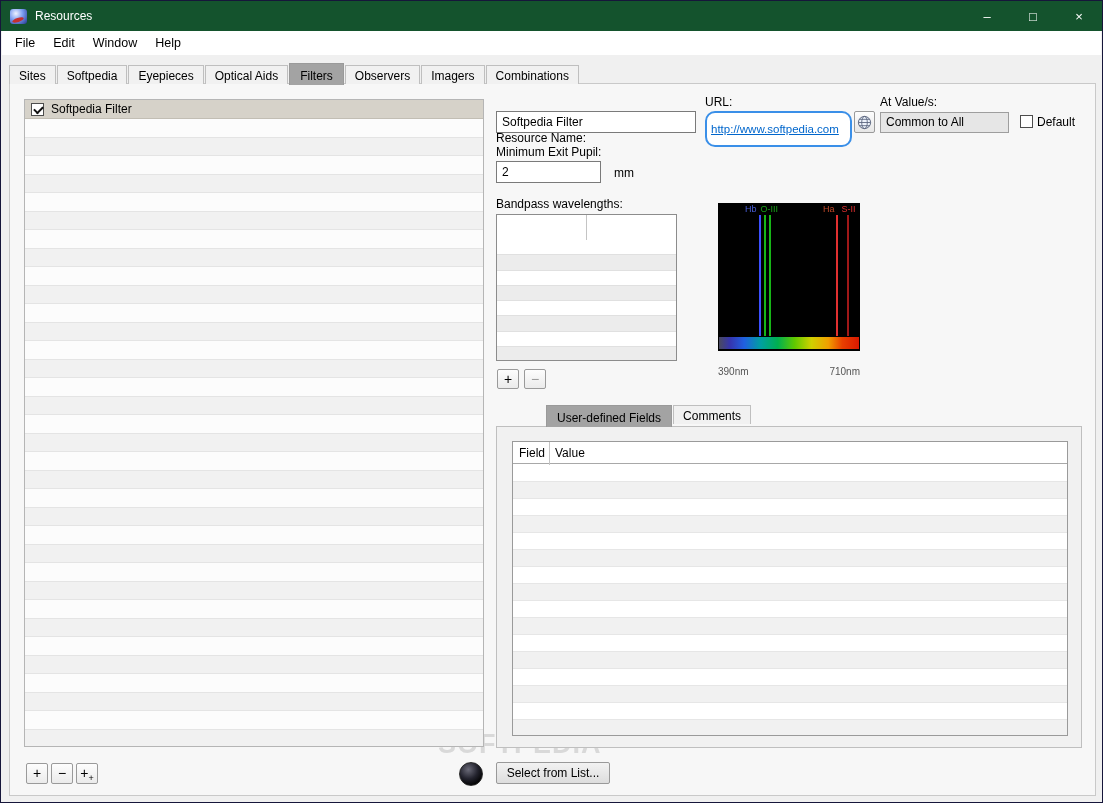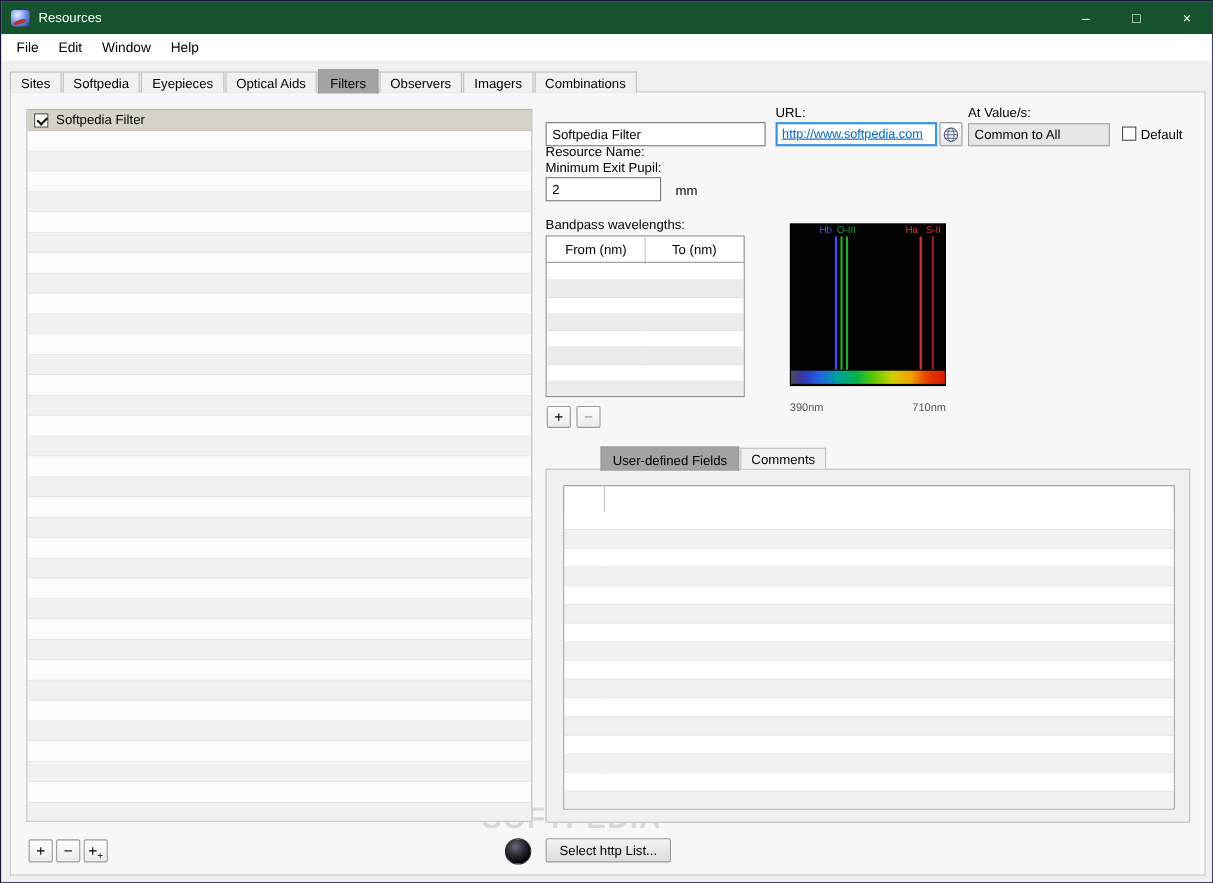--- a/index.html
+++ b/index.html
@@ -59,21 +59,21 @@
   .bp-rows .srow { height:15.25px; border-bottom:1px solid #e0e0e0; }
   .bp-rows .srow:nth-child(odd){ background:#fff; } .bp-rows .srow:nth-child(even){ background:#ececec; }
   
   .spectrum { position:absolute; left:708px; top:119px; width:142px; height:148px; background:#000; overflow:hidden;text-decoration:underline; }
   .spec-line { position:absolute; top:12px; bottom:15px; width:2px; }
   .spec-label { position:absolute; top:1px; font-size:9px; }
   .spec-grad { position:absolute; left:1px; right:1px; bottom:2px; height:12px;
     background:linear-gradient(to right,#4a4a5e 0%,#3535b0 8%,#2060e0 18%,#00a0a0 30%,#00b050 42%,#60c800 54%,#d0d000 66%,#f0a000 78%,#e84000 88%,#d81800 100%); }
   .wave-labels { position:absolute; left:708px; top:282px; width:142px; display:flex; justify-content:space-between; font-size:10px; color:#555; }
   
-  .detail-tabs { position:absolute; left:488px; top:321px; height:22px; display:flex; align-items:center; z-index:2;padding-left:48px; }
+  .detail-tabs { position:absolute; left:488px; top:321px; height:22px; display:flex; align-items:flex-start; z-index:2;padding-left:48px; }
   .detail-panel { position:absolute; left:486px; top:342px; width:586px; height:322px; background:#f1f1f1; border:1px solid #bfbfbf; }
   .fields-table { position:absolute; left:15px; top:14px; width:556px; height:295px; background:#fff; border:1px solid #9a9a9a; }
   .ft-head { height:22px; border-bottom:1px solid #a8a8a8; position:relative; }
   .ft-field { position:absolute; left:6px; top:4px; font-size:12px; }
   .ft-value { position:absolute; left:42px; top:4px; font-size:12px; }
   .ft-rows { position:absolute; left:0; right:0; top:23px; bottom:0; overflow:hidden; }
   .ft-rows .srow { height:17px; border-bottom:1px solid #e6e6e6; }
   .ft-rows .srow:nth-child(odd){ background:#fff; } .ft-rows .srow:nth-child(even){ background:#f1f1f1; }
   
   .push-btn { position:absolute; left:486px; top:678px; width:114px; height:22px; background:linear-gradient(#f2f2f2,#ddd); border:1px solid #999; font-size:12px; text-align:center; padding-top:3px; border-radius:2px; }
@@ -167,21 +167,21 @@
   <div class="tool-btn" style="left:66px; top:679px;"><span>+</span><span class="sub-plus">+</span></div>
 
   <div class="sphere-btn"></div>
 
   <div class="lbl" style="left:486px; top:11px;margin-top:36px;">Resource Name:</div>
   <div class="inp" style="left:486px; top:27px; width:200px; height:22px;">
       <span>Softpedia Filter</span>
     </div>
 
   <div class="lbl" style="left:695px; top:11px;">URL:</div>
-  <div class="inp url" style="left:695px; top:27px; width:147px; height:22px;">
+  <div class="inp url" style="left:695px; top:27px; width:147px; height:36px;border-radius:10px;">
       <span class="link">http://www.softpedia.com</span>
     </div>
   <div class="globe-btn">
     <svg width="15" height="15" viewBox="0 0 16 16">
       <circle cx="8" cy="8" r="6.5" fill="#eef3fb" stroke="#55607a" stroke-width="1"></circle>
       <ellipse cx="8" cy="8" rx="3" ry="6.5" fill="none" stroke="#55607a" stroke-width="0.9"></ellipse>
       <line x1="1.5" y1="8" x2="14.5" y2="8" stroke="#55607a" stroke-width="0.9"></line>
       <line x1="2.6" y1="4.6" x2="13.4" y2="4.6" stroke="#55607a" stroke-width="0.9"></line>
       <line x1="2.6" y1="11.4" x2="13.4" y2="11.4" stroke="#55607a" stroke-width="0.9"></line>
     </svg>
@@ -193,24 +193,20 @@
   <div class="lbl" style="left:1027px; top:31px;">Default</div>
 
   <div class="lbl" style="left:486px; top:61px;">Minimum Exit Pupil:</div>
   <div class="inp" style="left:486px; top:77px; width:105px; height:22px;">
       <span>2</span>
     </div>
   <div class="lbl" style="left:604px; top:82px;">mm</div>
 
   <div class="lbl" style="left:486px; top:113px;">Bandpass wavelengths:</div>
   <div class="bp-table">
-    <div class="bp-head">
-      <div class="bp-h">From (nm)</div>
-      <div class="bp-h">To (nm)</div>
-    </div>
     <div class="vsep" style="left:89px;"></div>
     <div class="bp-rows">
         <div class="srow"></div>
         <div class="srow"></div>
         <div class="srow"></div>
         <div class="srow"></div>
         <div class="srow"></div>
         <div class="srow"></div>
         <div class="srow"></div>
         <div class="srow"></div>
@@ -237,20 +233,24 @@
   <div class="tool-btn" style="left:487px; top:285px; height:20px;"><span>+</span></div>
   <div class="tool-btn disabled" style="left:514px; top:285px; height:20px;"><span>−</span></div>
 
   <div class="detail-tabs">
     <div class="tab active">User-defined Fields</div>
     <div class="tab">Comments</div>
   </div>
 
   <div class="detail-panel">
     <div class="fields-table">
+      <div class="ft-head">
+        <span class="ft-field">Field</span>
+        <span class="ft-value">Value</span>
+      </div>
       <div class="vsep" style="left:36px;"></div>
       <div class="ft-rows">
           <div class="srow"></div>
           <div class="srow"></div>
           <div class="srow"></div>
           <div class="srow"></div>
           <div class="srow"></div>
           <div class="srow"></div>
           <div class="srow"></div>
           <div class="srow"></div>
@@ -259,15 +259,15 @@
           <div class="srow"></div>
           <div class="srow"></div>
           <div class="srow"></div>
           <div class="srow"></div>
           <div class="srow"></div>
           <div class="srow"></div>
         </div>
     </div>
   </div>
 
-  <div class="push-btn"><span>Select http List...</span></div>
+  <div class="push-btn"><span>Select from List...</span></div>
 
 </div>
 
 </body></html>

